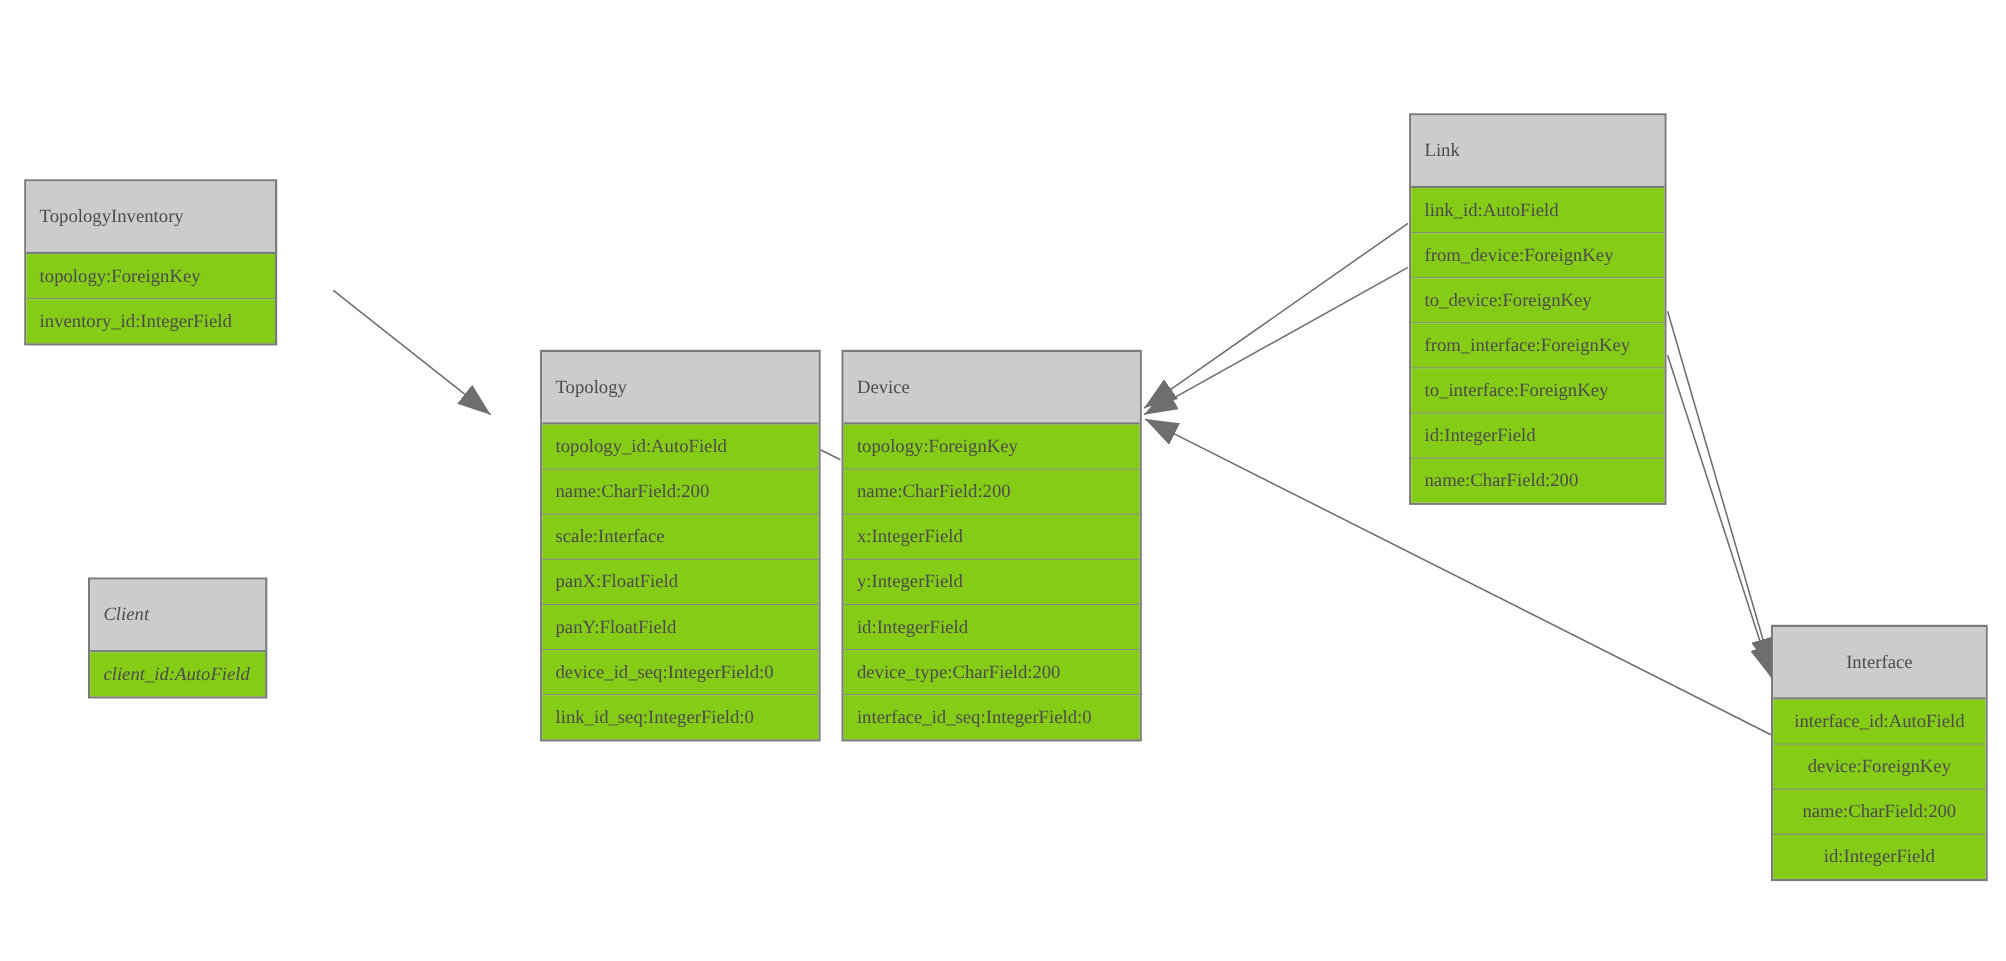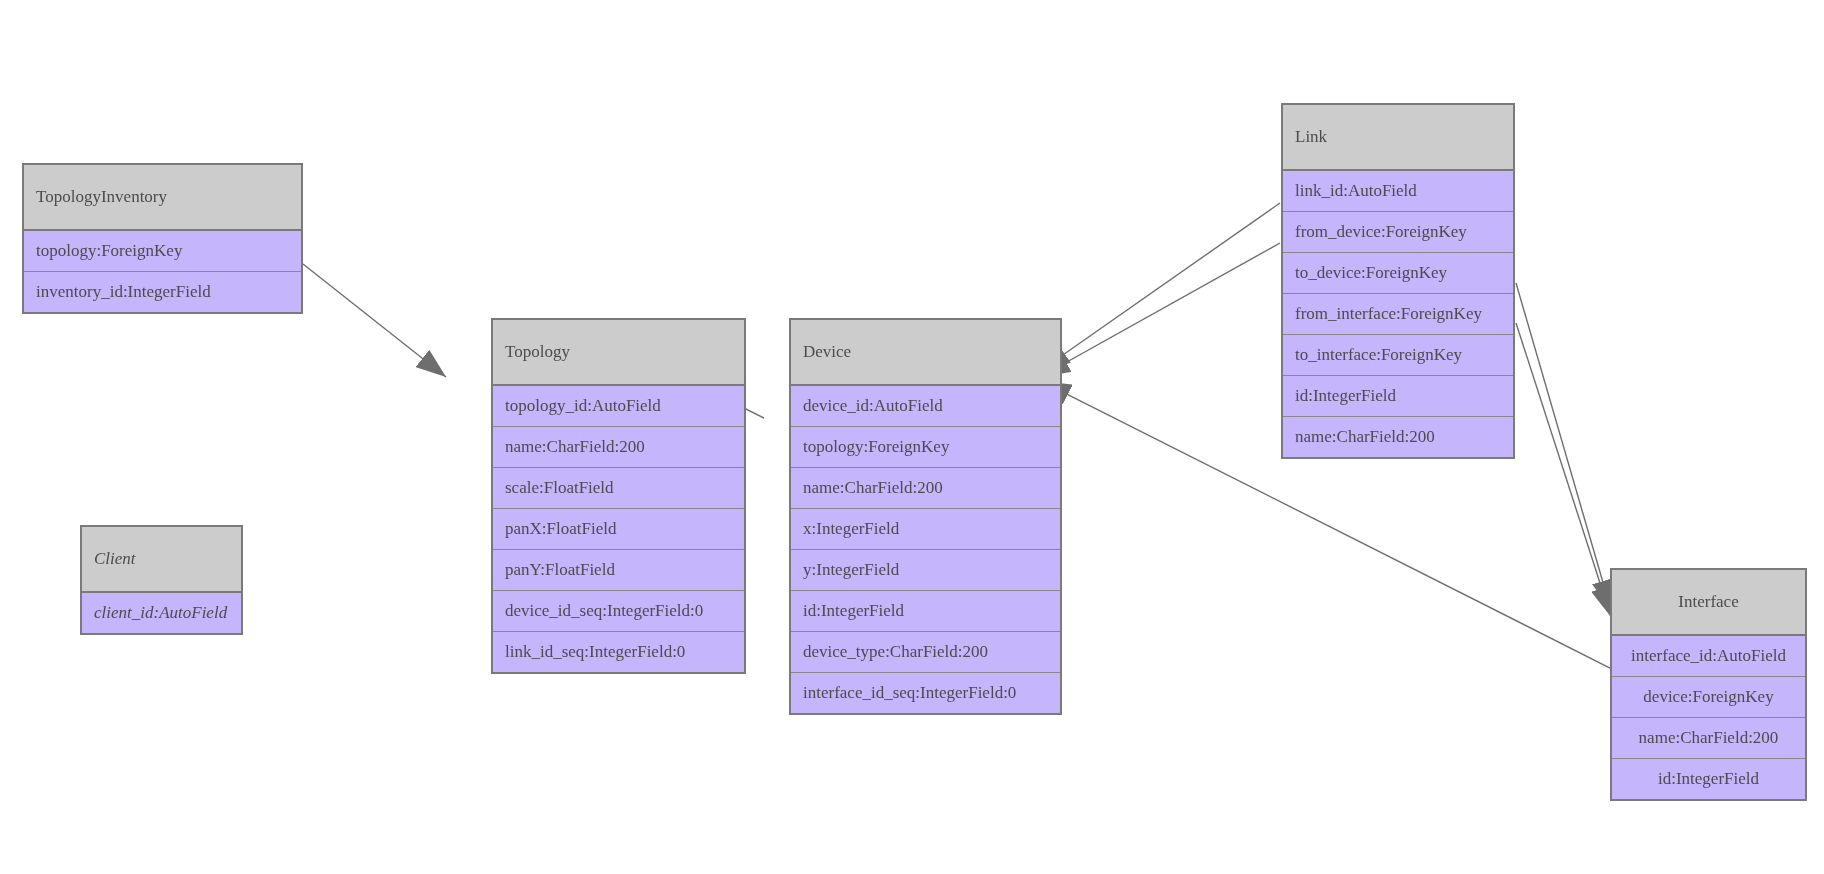--- a/index.html
+++ b/index.html
@@ -24,27 +24,27 @@
     padding:12px 12px;
     background:#cccccc;
     border-bottom:2px solid #7a7a7a;
     white-space:nowrap;overflow:hidden;
   }
   .entity .rows .row{
     height:40px;line-height:40px;
     padding:0 12px;
     border-bottom:1px solid #878787;
     white-space:nowrap;overflow:hidden;
-    background:#c4b5fd;
+    background:#84cc16;
   }
   .entity .rows .row:last-child{border-bottom:none;}
-  .e-topology-inventory{left:22px;top:163px;width:281px;}
+  .e-topology-inventory{left:22px;top:163px;width:230px;}
   .e-topology{left:447px;top:318px;width:255px;margin-left:44px;}
   .e-client{left:80px;top:525px;width:163px;font-style:italic;}
-  .e-device{left:765px;top:318px;width:273px;margin-left:24px;}
+  .e-device{left:765px;top:318px;width:273px;}
   .e-link{left:1281px;top:103px;width:234px;}
   .e-interface{left:1610px;top:568px;width:197px;text-align:center;}
 </style>
 </head>
 <body>
 
 <div id="canvas">
 
   <svg id="edges" viewBox="0 0 1824 874" xmlns="http://www.w3.org/2000/svg">
     <defs>
@@ -69,39 +69,38 @@
         <div class="row">topology:ForeignKey</div>
         <div class="row">inventory_id:IntegerField</div>
       </div>
   </div>
 
   <div class="entity e-topology">
     <div class="hdr">Topology</div>
     <div class="rows">
         <div class="row">topology_id:AutoField</div>
         <div class="row">name:CharField:200</div>
-        <div class="row">scale:FloatField</div>
+        <div class="row">scale:Interface</div>
         <div class="row">panX:FloatField</div>
         <div class="row">panY:FloatField</div>
         <div class="row">device_id_seq:IntegerField:0</div>
         <div class="row">link_id_seq:IntegerField:0</div>
       </div>
   </div>
 
   <div class="entity e-client">
     <div class="hdr">Client</div>
     <div class="rows">
         <div class="row">client_id:AutoField</div>
       </div>
   </div>
 
   <div class="entity e-device">
     <div class="hdr">Device</div>
     <div class="rows">
-        <div class="row">device_id:AutoField</div>
         <div class="row">topology:ForeignKey</div>
         <div class="row">name:CharField:200</div>
         <div class="row">x:IntegerField</div>
         <div class="row">y:IntegerField</div>
         <div class="row">id:IntegerField</div>
         <div class="row">device_type:CharField:200</div>
         <div class="row">interface_id_seq:IntegerField:0</div>
       </div>
   </div>
 

